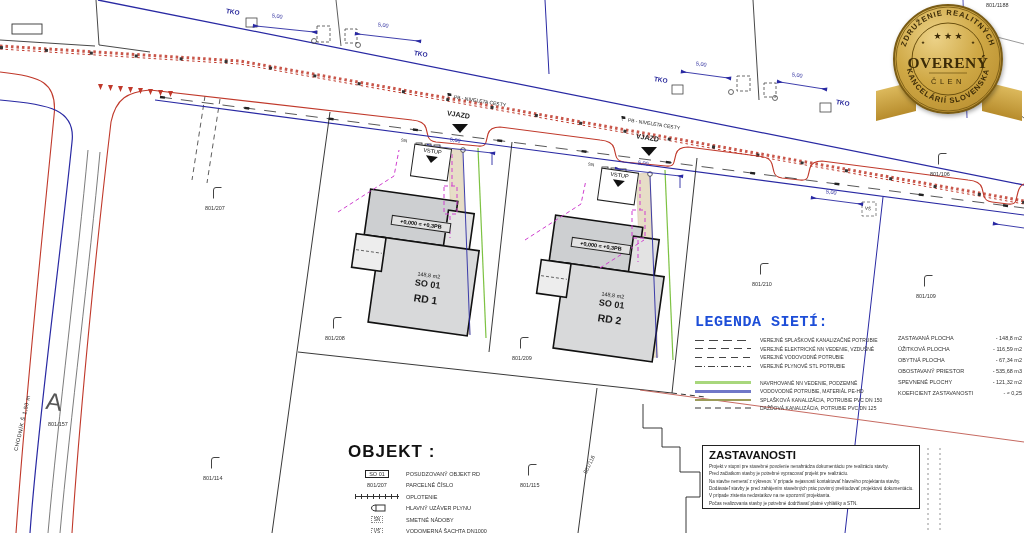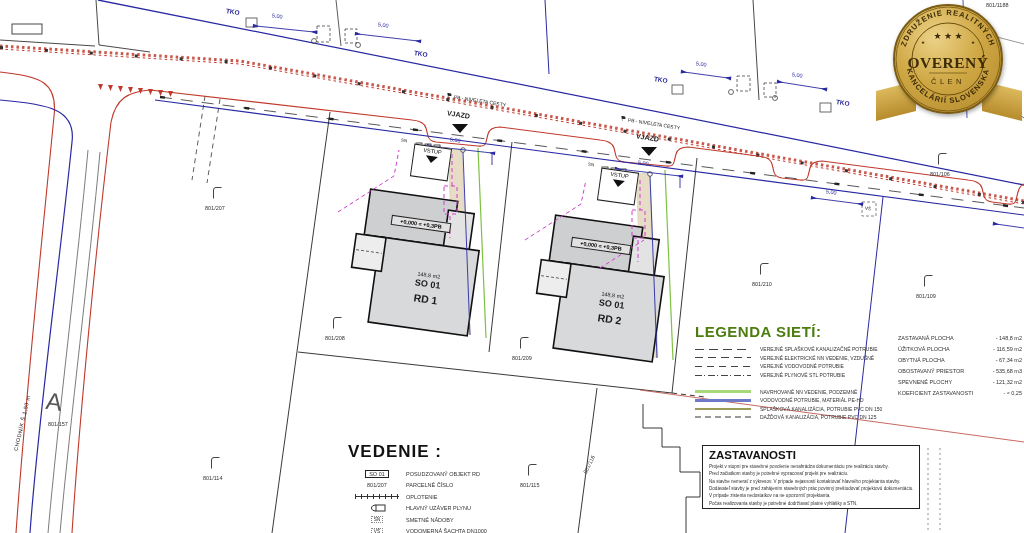--- a/index.html
+++ b/index.html
@@ -16,21 +16,21 @@
   .tri.small{border-left-width:6px;border-right-width:6px;border-top-width:7px;}
   .vstup-box{position:absolute;z-index:3;border:1px solid #222;background:#fff;
              display:flex;flex-direction:column;align-items:center;padding-top:1px;}
   .house-stack{position:absolute;z-index:3;text-align:center;transform:rotate(8deg);color:#1a1a1a;}
   .lvl-box{position:absolute;z-index:3;border:1px solid #222;background:#e2e2e2;
            font-size:5.5px;font-weight:bold;text-align:center;transform:rotate(8deg);padding:1px 2px;}
   .parcel{position:absolute;z-index:3;color:#333;font-size:5.5px;line-height:1;}
   .parcel svg{margin-left:6px;margin-bottom:1px;}
   
   .legnet{position:absolute;left:695px;top:314px;width:218px;z-index:3;}
-  .legnet h3{margin:9px 0 5px 0;font-size:15px;letter-spacing:.5px;color:#4d7c0f;}
+  .legnet h3{margin:0 0 5px 0;font-size:15px;letter-spacing:.5px;color:#1d4ed8;font-family:Liberation Mono, monospace;}
   .lnrow{display:flex;align-items:center;height:8.6px;}
   .lnrow.gap{margin-top:8px;}
   .ls{width:56px;height:3px;margin-right:9px;flex:none;}
   .ls-d1{background:repeating-linear-gradient(90deg,#444 0 9px,transparent 9px 14px) center/100% 1px no-repeat;}
   .ls-d2{background:repeating-linear-gradient(90deg,#444 0 8px,transparent 8px 13px) center/100% 1px no-repeat;}
   .ls-d3{background:repeating-linear-gradient(90deg,#444 0 7px,transparent 7px 12px) center/100% 1.4px no-repeat;}
   .ls-d4{background:repeating-linear-gradient(90deg,#444 0 7px,transparent 7px 9px,#444 9px 10px,transparent 10px 13px) center/100% 1px no-repeat;}
   .ls-g {background:#a8d77c;height:3px;}
   .ls-b {background:#7078c8;height:3px;}
   .ls-o {background:#9b9b58;height:2.5px;}
@@ -369,21 +369,21 @@
         <span>SPEVNENÉ PLOCHY</span>
         <span>- 121,32 m2</span>
       </div>
     <div class="strow">
         <span>KOEFICIENT ZASTAVANOSTI</span>
         <span>- ≈ 0,25</span>
       </div>
   </div>
 
   <div class="legmain">
-    <h3>VEDENIE :</h3>
+    <h3>OBJEKT :</h3>
     <div class="lmrow">
       <span class="lmsym">
           <span class="symbox">SO 01</span>
         </span>
       <span>POSUDZOVANÝ OBJEKT RD</span>
       </div>
     <div class="lmrow">
       <span class="lmsym">
           <span>801/207</span>
         </span>

